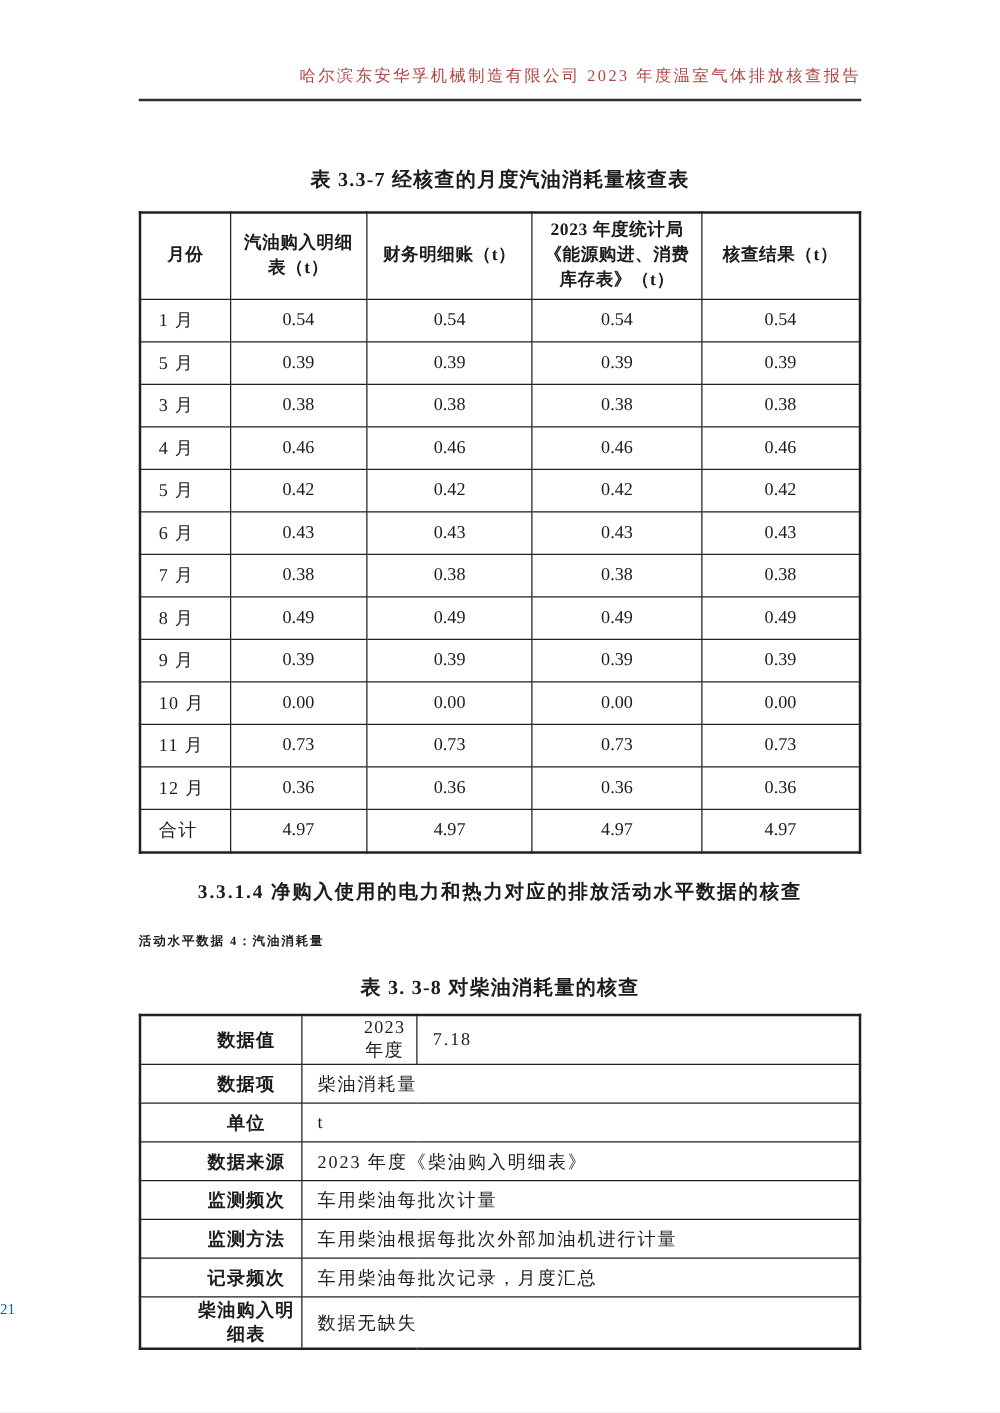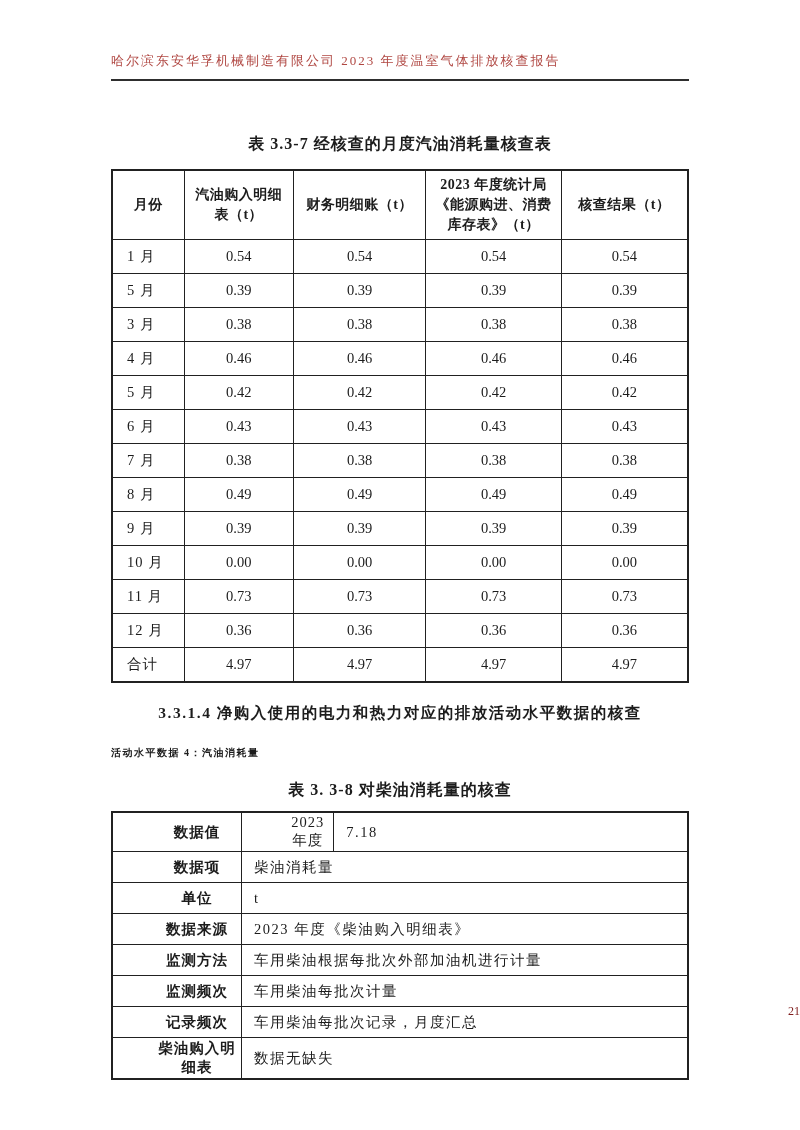--- a/index.html
+++ b/index.html
@@ -8,21 +8,21 @@
     width:800px;height:1130px;
     margin:0 auto;
     background:#ffffff;
     font-family:"Liberation Serif","DejaVu Serif",serif;
     color:#1c1c1c;
     overflow:hidden;
   }
   .content{width:578px;margin:0 auto;padding-top:52px;}
 
   .doc-header{
-    text-align:left;
+    text-align:right;
     font-size:13px;
     letter-spacing:2px;
     padding-bottom:9px;
     border-bottom:2px solid #2e2e2e;
     white-space:nowrap;
   }
 
   .tbl-title{
     text-align:center;
     font-weight:bold;
@@ -63,22 +63,22 @@
     font-size:10px;font-weight:bold;letter-spacing:1.5px;
     margin:22px 0 0;
   }
 
   .t2 td{height:28px;font-size:14.5px;vertical-align:middle;padding-left:41px;}
   .t2 .t2-label{text-align:center;font-weight:bold;letter-spacing:1px;}
   .t2 .t2-period{text-align:center;letter-spacing:1px;}
   .t2 .t2-value{text-align:left;padding-left:12px;letter-spacing:1.5px;}
 
   .footer{
-    position:absolute;left:0;right:0;top:1004px;
-    text-align:right;font-size:12px;color:#7f1d1d;
+    position:absolute;left:0;right:0;top:1040px;
+    text-align:left;font-size:12px;color:#0369a1;
   }
 </style>
 </head>
 <body>
 
 <div class="page">
   <div class="content">
 
     <div class="doc-header">
       <span style="color: rgb(176, 71, 66);">哈尔滨东安华孚机械制造有限公司 2023 年度温室气体排放核查报告</span>
@@ -222,28 +222,28 @@
           </tr>
           <tr>
             <td class="t2-label">单位</td>
             <td colspan="2" class="t2-value">t</td>
           </tr>
           <tr>
             <td class="t2-label">数据来源</td>
             <td colspan="2" class="t2-value">2023 年度《柴油购入明细表》</td>
           </tr>
           <tr>
+            <td class="t2-label">监测频次</td>
+            <td colspan="2" class="t2-value">车用柴油每批次计量</td>
+          </tr>
+          <tr>
             <td class="t2-label">监测方法</td>
             <td colspan="2" class="t2-value">车用柴油根据每批次外部加油机进行计量</td>
           </tr>
           <tr>
-            <td class="t2-label">监测频次</td>
-            <td colspan="2" class="t2-value">车用柴油每批次计量</td>
-          </tr>
-          <tr>
             <td class="t2-label">记录频次</td>
             <td colspan="2" class="t2-value">车用柴油每批次记录，月度汇总</td>
           </tr>
           <tr>
             <td class="t2-label">柴油购入明细表</td>
             <td colspan="2" class="t2-value">数据无缺失</td>
           </tr>
         </tbody>
     </table>
 

